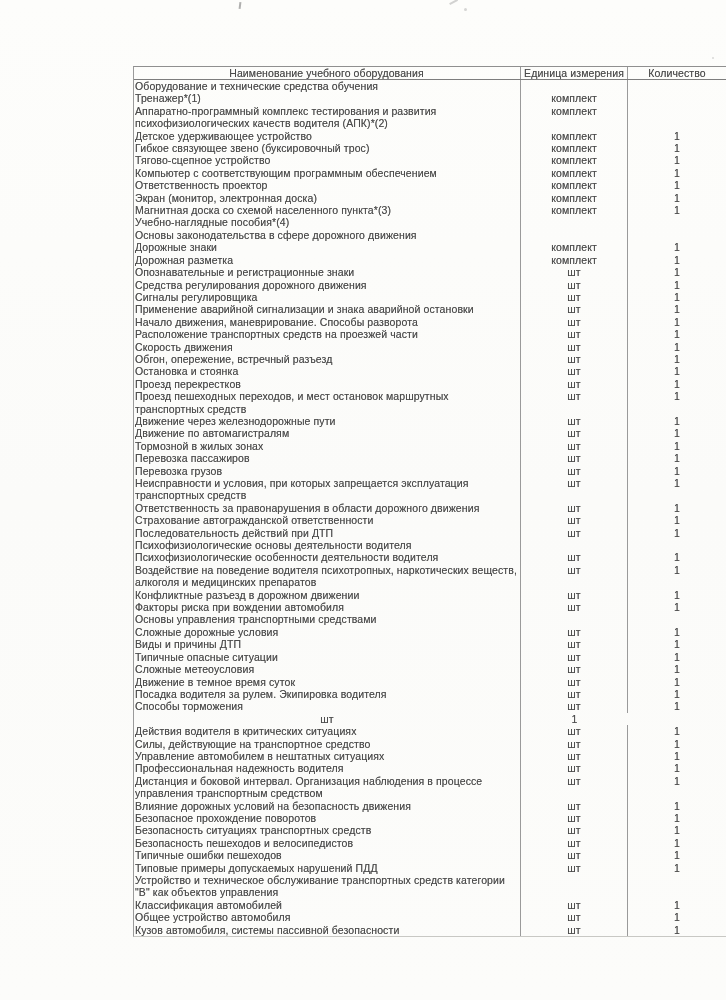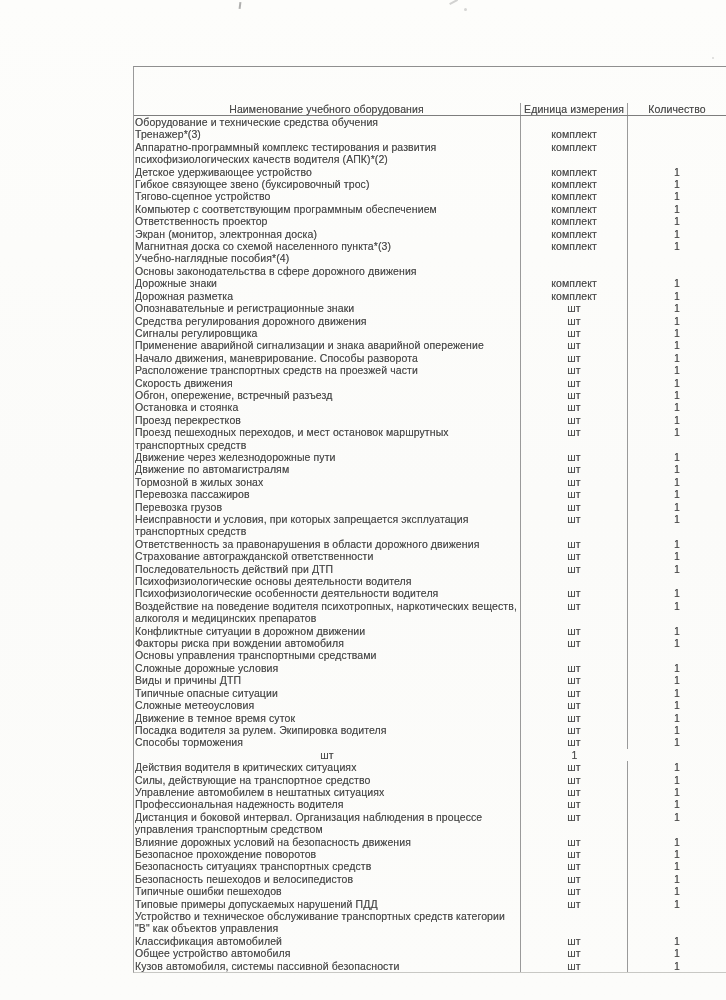--- a/index.html
+++ b/index.html
@@ -48,21 +48,20 @@
     border-right: 1px solid #9a9a9a;
     text-align: center;
   }
   .cell-qty {
     text-align: center;
   }
   .t-header {
     border-bottom: 1px solid #7d7d7d;
     height: 12px;
     align-items: center;
-    margin-top: 36px;
   }
   .t-header .cell-name {
     text-align: center;
   }
   
   .artifact {
     position: absolute;
     background: #6f6f6f;
   }
   .artifact.a1 { left: 239px; top: 2px; width: 2px; height: 7px; opacity: .55; transform: rotate(7deg); }
@@ -87,21 +86,21 @@
       <div class="cell-qty">Количество</div>
     </div>
     <div id="table-body">
   <div class="t-row">
     <div class="cell-name">Оборудование и технические средства обучения</div>
     <div class="cell-unit"></div>
     <div class="cell-qty"></div>
   </div>
 
   <div class="t-row">
-    <div class="cell-name">Тренажер*(3)</div>
+    <div class="cell-name">Тренажер*(1)</div>
     <div class="cell-unit">комплект</div>
     <div class="cell-qty"></div>
   </div>
 
   <div class="t-row">
     <div class="cell-name">Аппаратно-программный комплекс тестирования и развития психофизиологических качеств водителя (АПК)*(2)</div>
     <div class="cell-unit">комплект</div>
     <div class="cell-qty"></div>
   </div>
 
@@ -183,21 +182,21 @@
     <div class="cell-qty">1</div>
   </div>
 
   <div class="t-row">
     <div class="cell-name">Сигналы регулировщика</div>
     <div class="cell-unit">шт</div>
     <div class="cell-qty">1</div>
   </div>
 
   <div class="t-row">
-    <div class="cell-name">Применение аварийной сигнализации и знака аварийной опережение</div>
+    <div class="cell-name">Применение аварийной сигнализации и знака аварийной остановки</div>
     <div class="cell-unit">шт</div>
     <div class="cell-qty">1</div>
   </div>
 
   <div class="t-row">
     <div class="cell-name">Начало движения, маневрирование. Способы разворота</div>
     <div class="cell-unit">шт</div>
     <div class="cell-qty">1</div>
   </div>
 
@@ -303,21 +302,21 @@
     <div class="cell-qty">1</div>
   </div>
 
   <div class="t-row">
     <div class="cell-name">Воздействие на поведение водителя психотропных, наркотических веществ, алкоголя и медицинских препаратов</div>
     <div class="cell-unit">шт</div>
     <div class="cell-qty">1</div>
   </div>
 
   <div class="t-row">
-    <div class="cell-name">Конфликтные ситуации в дорожном движении</div>
+    <div class="cell-name">Конфликтные разъезд в дорожном движении</div>
     <div class="cell-unit">шт</div>
     <div class="cell-qty">1</div>
   </div>
 
   <div class="t-row">
     <div class="cell-name">Факторы риска при вождении автомобиля</div>
     <div class="cell-unit">шт</div>
     <div class="cell-qty">1</div>
   </div>
 

